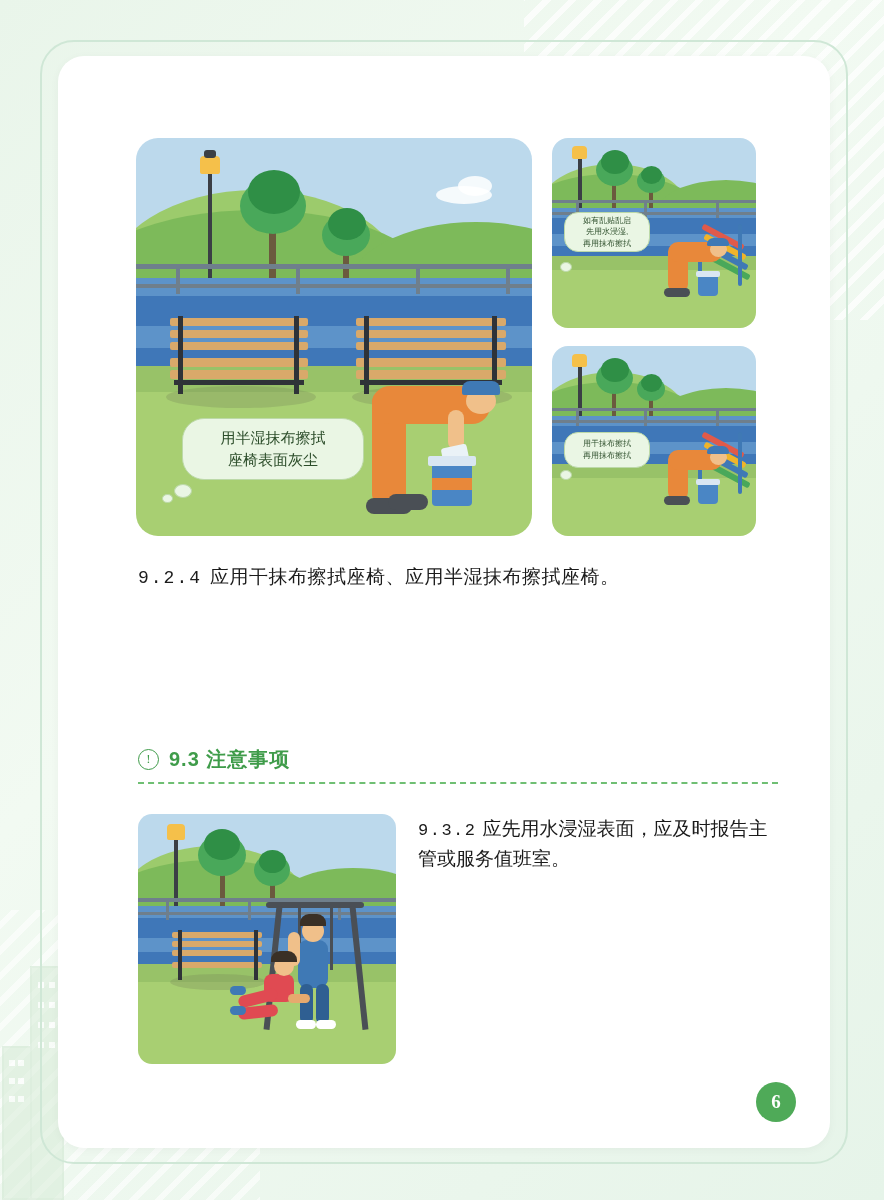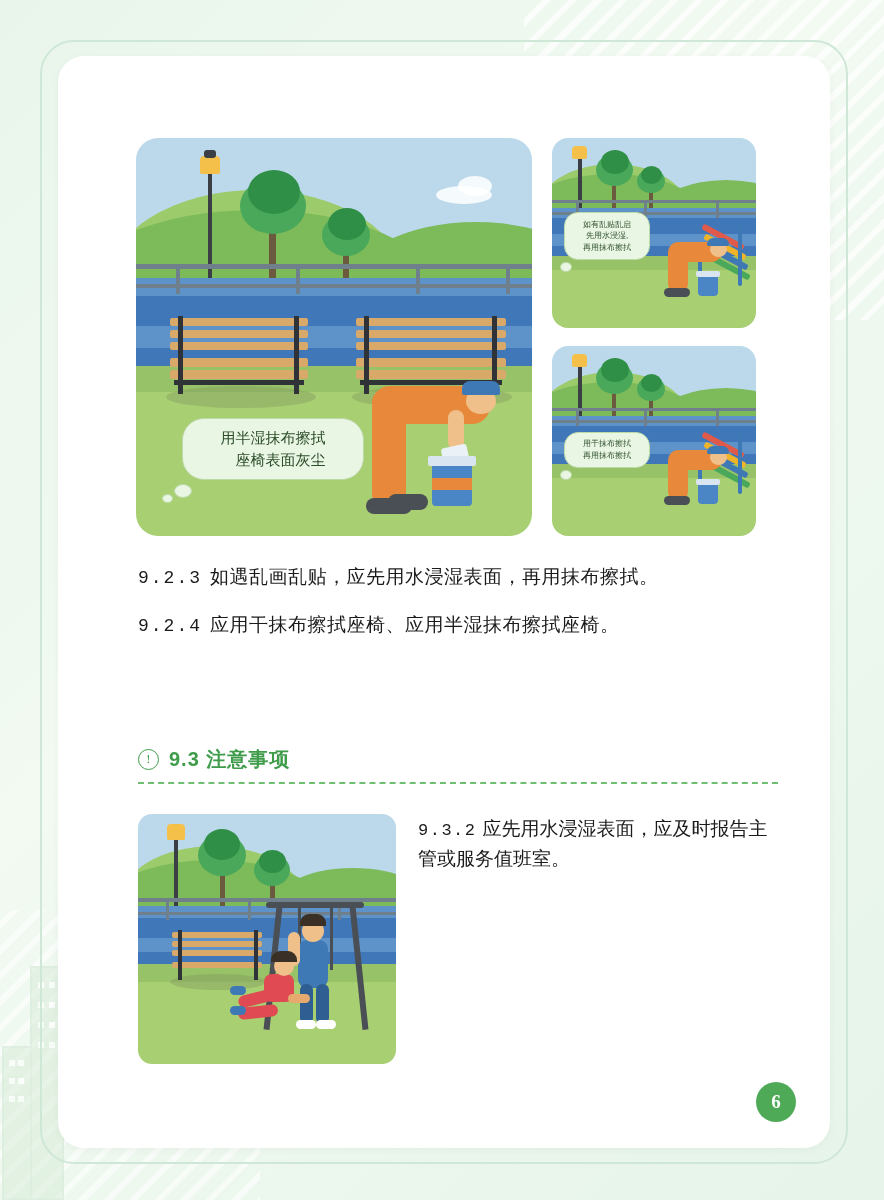--- a/index.html
+++ b/index.html
@@ -348,21 +348,21 @@
         <div class="worker-cap" style="left:326px; top:243px; width:38px; height:14px;"></div>
         <div class="worker-skin" style="left:312px; top:272px; width:16px; height:40px; border-radius:8px;"></div>
         <div style="position:absolute; left:230px; top:360px; width:46px; height:16px; background:#4a4f55; border-radius:8px;"></div>
         <div style="position:absolute; left:252px; top:356px; width:40px; height:16px; background:#4a4f55; border-radius:8px;"></div>
         <div class="rag" style="left:306px; top:308px; width:26px; height:16px;"></div>
 
         <div class="bucket" style="left:296px; top:324px; width:40px; height:44px;"></div>
         <div class="bucket-lid" style="left:292px; top:318px; width:48px; height:10px;"></div>
         <div style="position:absolute; left:296px; top:340px; width:40px; height:12px; background:#e8883a;"></div>
 
-        <div class="bubble main" style="left:46px; top:280px; width:182px; height:62px;text-align:right;">用半湿抹布擦拭
+        <div class="bubble main" style="left:46px; top:280px; width:182px; height:62px;">用半湿抹布擦拭
 座椅表面灰尘</div>
         <div class="bubble-dot" style="left:38px; top:346px; width:16px; height:12px;"></div>
         <div class="bubble-dot" style="left:26px; top:356px; width:9px; height:7px;"></div>
       </div>
 
       <div class="illus-small s1">
         <div class="sky" style="height:66px;"></div>
         <div class="hill2" style="left:-14px; top:26px; width:150px; height:46px;"></div>
         <div class="hill" style="left:-30px; top:36px; width:180px; height:40px;"></div>
         <div class="hill" style="left:104px; top:42px; width:140px; height:34px;"></div>
@@ -400,21 +400,21 @@
 
         <div class="worker-body" style="left:116px; top:108px; width:20px; height:46px; border-radius:8px;"></div>
         <div class="worker-body" style="left:116px; top:104px; width:54px; height:20px; border-radius:10px;"></div>
         <div class="worker-skin" style="left:158px; top:104px; width:17px; height:15px;"></div>
         <div class="worker-cap" style="left:155px; top:100px; width:22px; height:8px;"></div>
         <div style="position:absolute; left:112px; top:150px; width:26px; height:9px; background:#4a4f55; border-radius:5px;"></div>
 
         <div class="bucket" style="left:146px; top:136px; width:20px; height:22px;"></div>
         <div class="bucket-lid" style="left:144px; top:133px; width:24px; height:6px;"></div>
 
-        <div class="bubble small" style="left:12px; top:74px; width:86px; height:48px;">如有乱贴乱启
+        <div class="bubble small" style="left:12px; top:74px; width:86px; height:40px;">如有乱贴乱启
 先用水浸湿,
 再用抹布擦拭</div>
         <div class="bubble-dot" style="left:8px; top:124px; width:10px; height:8px;"></div>
       </div>
 
       <div class="illus-small s2">
         <div class="sky" style="height:66px;"></div>
         <div class="hill2" style="left:-14px; top:26px; width:150px; height:46px;"></div>
         <div class="hill" style="left:-30px; top:36px; width:180px; height:40px;"></div>
         <div class="hill" style="left:104px; top:42px; width:140px; height:34px;"></div>
@@ -459,23 +459,20 @@
         <div class="bucket" style="left:146px; top:136px; width:20px; height:22px;"></div>
         <div class="bucket-lid" style="left:144px; top:133px; width:24px; height:6px;"></div>
 
         <div class="bubble small" style="left:12px; top:86px; width:86px; height:36px;">用干抹布擦拭
 再用抹布擦拭</div>
         <div class="bubble-dot" style="left:8px; top:124px; width:10px; height:8px;"></div>
       </div>
     </div>
 
     <div class="clauses">
-      <div class="clause">
-        <span class="num">9.2.3</span><span>如遇乱画乱贴，应先用水浸湿表面，再用抹布擦拭。</span>
-      </div>
       <div class="clause">
         <span class="num">9.2.4</span><span>应用干抹布擦拭座椅、应用半湿抹布擦拭座椅。</span>
       </div>
     </div>
 
     <div class="section-head">
       <div class="sec-icon">!</div>
       <div class="sec-title">9.3 注意事项</div>
     </div>
     <div class="sec-rule"></div>

